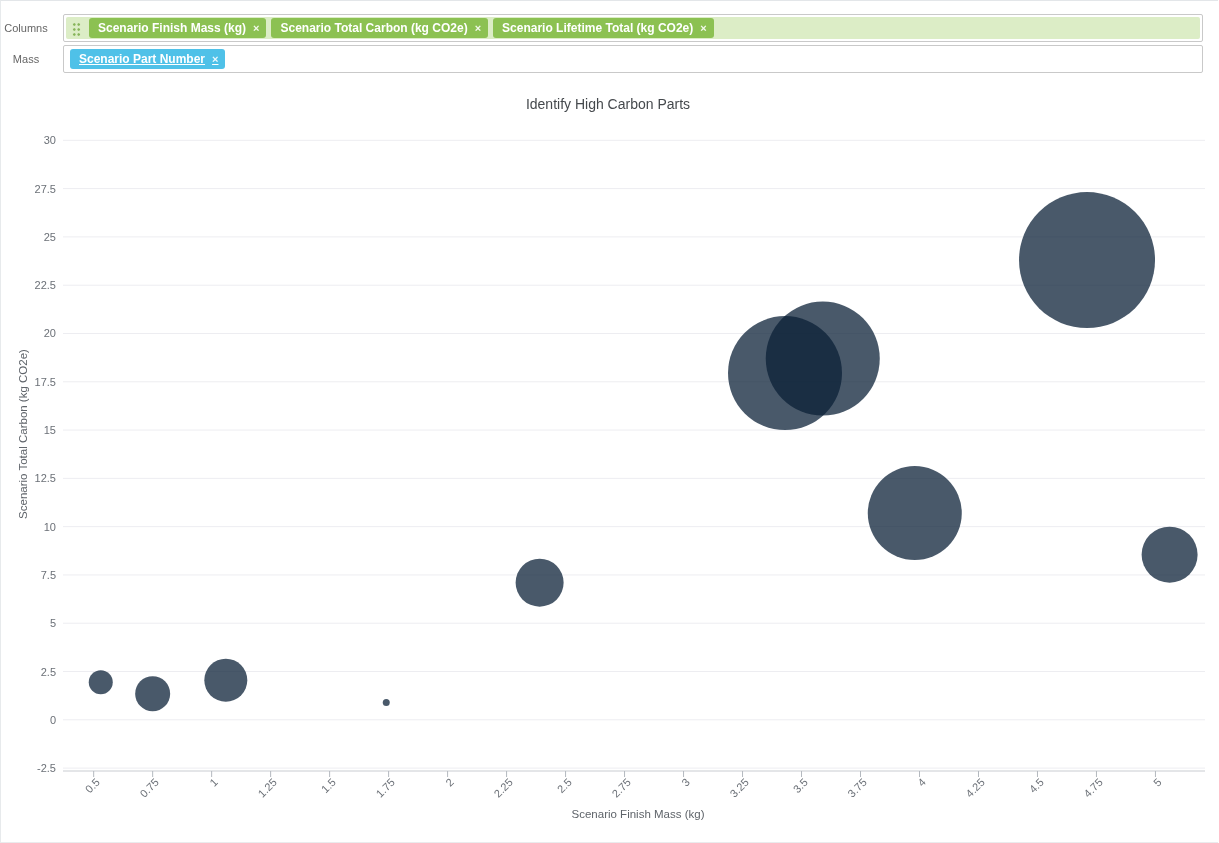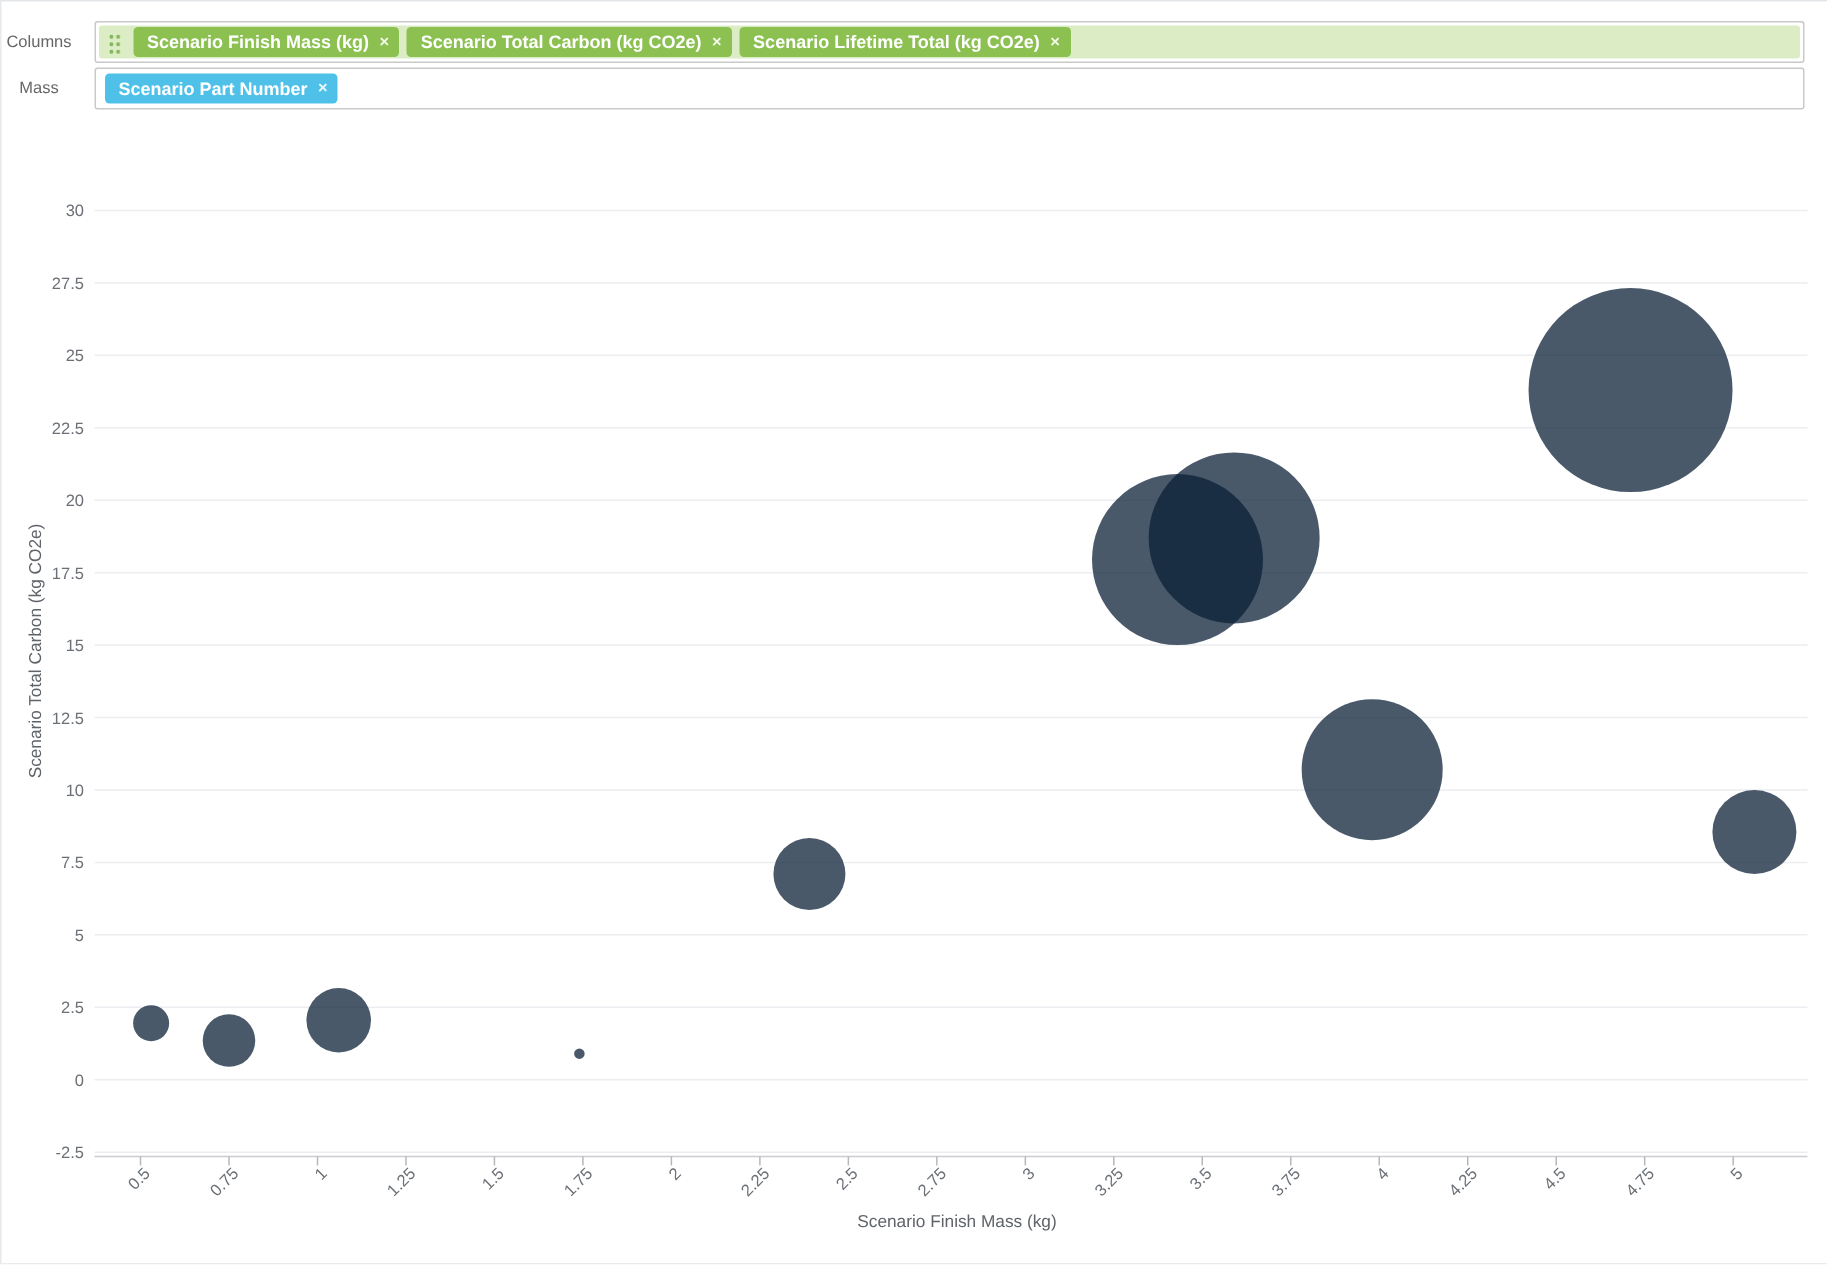--- a/index.html
+++ b/index.html
@@ -15,21 +15,21 @@
                display:flex;align-items:stretch;padding:2px;box-sizing:border-box;}
   .drop-zone{flex:1;display:flex;align-items:center;gap:5px;padding:0 4px;border-radius:2px;}
   .drop-zone.green{background:#dcedc6;}
   .drag-handle{width:9px;height:15px;margin:0 3px 0 2px;flex:0 0 auto;
       background-image:radial-gradient(circle,#87b55a 1.2px,transparent 1.4px);
       background-size:4.5px 5px;background-position:0 1px;}
   .pill{display:inline-flex;align-items:center;height:20px;padding:0 7px 0 9px;border-radius:3px;
         color:#fff;font-size:12px;font-weight:bold;white-space:nowrap;cursor:pointer;}
   .pill .pill-x{margin-left:7px;font-size:11px;font-weight:bold;color:rgba(255,255,255,0.9);line-height:1;}
   .pill.measure{background:#8cc152;}
-  .pill.dimension{background:#4fc1e8;}
+  .pill.dimension{background:#4fc1e8;text-decoration:underline;}
 
   
   .chart-title{position:absolute;top:95px;left:0;width:1214px;text-align:center;z-index:4;
                font-size:14px;color:#45494d;}
   svg.chart{position:absolute;top:0;left:0;z-index:1;}
   .grid{stroke:#ededf1;stroke-width:1;}
   .axisline{stroke:#c9ccd1;stroke-width:1;}
   .tickmark{stroke:#b4b9bf;stroke-width:1;}
   .ytick,.xtick{font-family:"Liberation Sans",sans-serif;font-size:11px;fill:#6b7077;}
   .axtitle{font-family:"Liberation Sans",sans-serif;font-size:11.5px;fill:#5f646a;}
@@ -152,14 +152,15 @@
             <span class="pill dimension">
               <span>Scenario Part Number</span>
               <span class="pill-x">×</span>
             </span>
           </div>
       </div>
     </div>
 
   </div>
 
+  <div class="chart-title">Identify High Carbon Parts</div>
 
 </div>
 
 </body></html>

